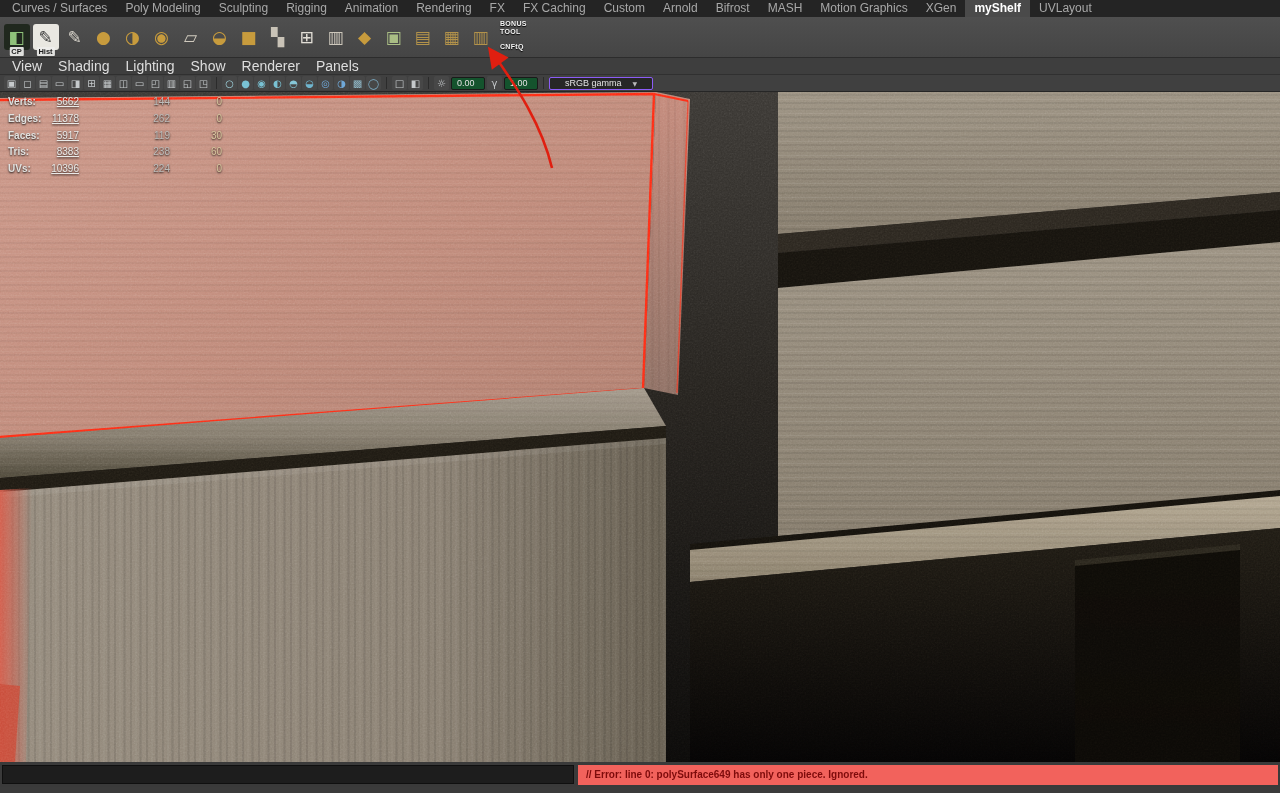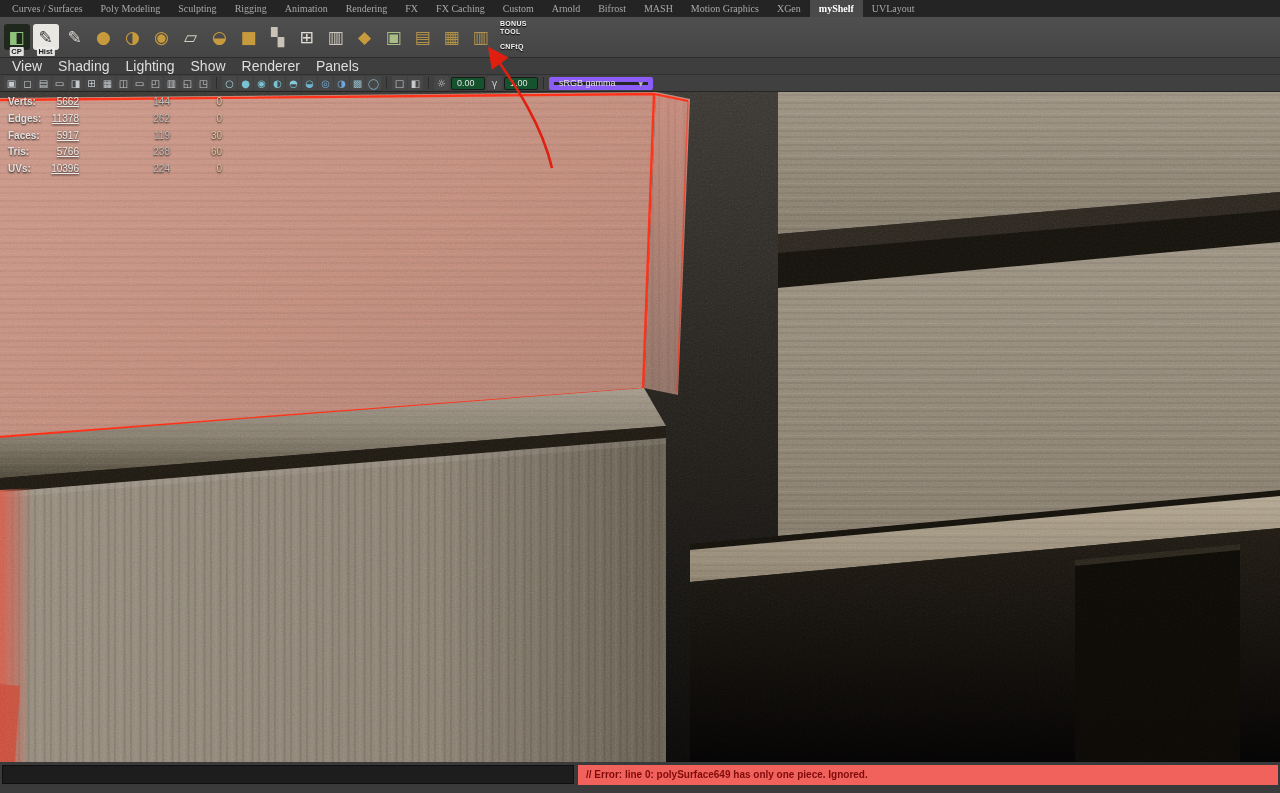--- a/index.html
+++ b/index.html
@@ -2,21 +2,21 @@
 <html style="--selection-red: #ff2b14; --arrow-red: #e01f10; --error-bg: #f2625c; --error-text: #7e0b0b;"><head>
 <meta charset="utf-8">
 <style>
   * { box-sizing: border-box; margin: 0; padding: 0; }
   html,body { width:1280px; height:793px; overflow:hidden; background:#3b3b3b;
     font-family:"Liberation Sans","DejaVu Sans",sans-serif; }
   .app { position:relative; width:1280px; height:793px; background:#3b3b3b; }
 
   
   .tabbar { height:17px; background:#242424; display:flex; align-items:stretch; padding-left:3px; }
-  .tab { font-size:10px; color:#a8a8a8; padding:0 9px; line-height:17px; white-space:nowrap; cursor:default;font-family:Liberation Serif, serif; }
+  .tab { font-size:12px; color:#a8a8a8; padding:0 9px; line-height:17px; white-space:nowrap; cursor:default; }
   .tab.active { background:#4a4a4a; color:#ffffff; font-weight:bold; }
 
   
   .shelfrow { position:relative; height:41px; background:linear-gradient(#4f4f4f,#454545);
     border-bottom:1px solid #2c2c2c; }
   .shelficons { display:flex; align-items:center; height:100%; padding-left:2px; }
   .sicon { width:29px; height:38px; position:relative; display:flex; align-items:center; justify-content:center; cursor:pointer; }
   .sglyph { width:26px; height:26px; display:flex; align-items:center; justify-content:center;
     font-family:"DejaVu Sans",sans-serif; font-size:17px; line-height:1; border-radius:3px; color:#c79b3d; }
   .slabel { position:absolute; bottom:0; left:50%; transform:translateX(-50%);
@@ -37,22 +37,22 @@
   .ptoolbar { height:17px; background:#404040; display:flex; align-items:center; padding-left:4px;
     gap:2px; border-bottom:1px solid #262626; }
   .tgroup { display:flex; align-items:center; gap:1px; }
   .ticon { width:15px; height:14px; display:flex; align-items:center; justify-content:center;
     font-family:"DejaVu Sans",sans-serif; font-size:10px; color:#c6cacc; background:#474747;
     border-radius:2px; cursor:pointer; }
   .tsep { width:1px; height:12px; background:#2b2b2b; margin:0 3px; }
   .tfield { height:13px; min-width:34px; background:#14532d; border:1px solid #1a1a1a; border-radius:2px;
     color:#e2e2e2; font-size:9px; line-height:11px; padding:0 5px; text-align:left; }
   .tdrop { display:flex; align-items:center; justify-content:space-between; height:13px; min-width:104px;
-    background:#262626; border:5px solid #8b5cf6; border-radius:2px; color:#e2e2e2; font-size:9px;
-    padding:0 5px; gap:6px; cursor:pointer; }
+    background:#262626; border:1px solid #8b5cf6; border-radius:2px; color:#e2e2e2; font-size:9px;
+    padding:0 15px; gap:6px; cursor:pointer; }
   .tcaret { font-family:"DejaVu Sans",sans-serif; font-size:6px; color:#b9b9b9; }
 
   
   .viewport { position:relative; height:670px; background:#222; overflow:hidden; }
   .scene { display:block; }
   .sel-edge { stroke:var(--selection-red,#ff2b14); fill:none; }
 
   
   .hud { position:absolute; left:8px; top:2px; width:230px; z-index:5; font-size:10px;
     text-shadow:0 1px 2px rgba(0,0,0,0.9); pointer-events:none; }
@@ -396,21 +396,21 @@
 
         <div class="hud-row">
           <span class="hl">Faces:</span>
           <span class="hv v1">5917</span>
           <span class="hv v2">119</span>
           <span class="hv v3">30</span>
         </div>
 
         <div class="hud-row">
           <span class="hl">Tris:</span>
-          <span class="hv v1">5766</span>
+          <span class="hv v1">8383</span>
           <span class="hv v2">238</span>
           <span class="hv v3">60</span>
         </div>
 
         <div class="hud-row">
           <span class="hl">UVs:</span>
           <span class="hv v1">10396</span>
           <span class="hv v2">224</span>
           <span class="hv v3">0</span>
         </div>

